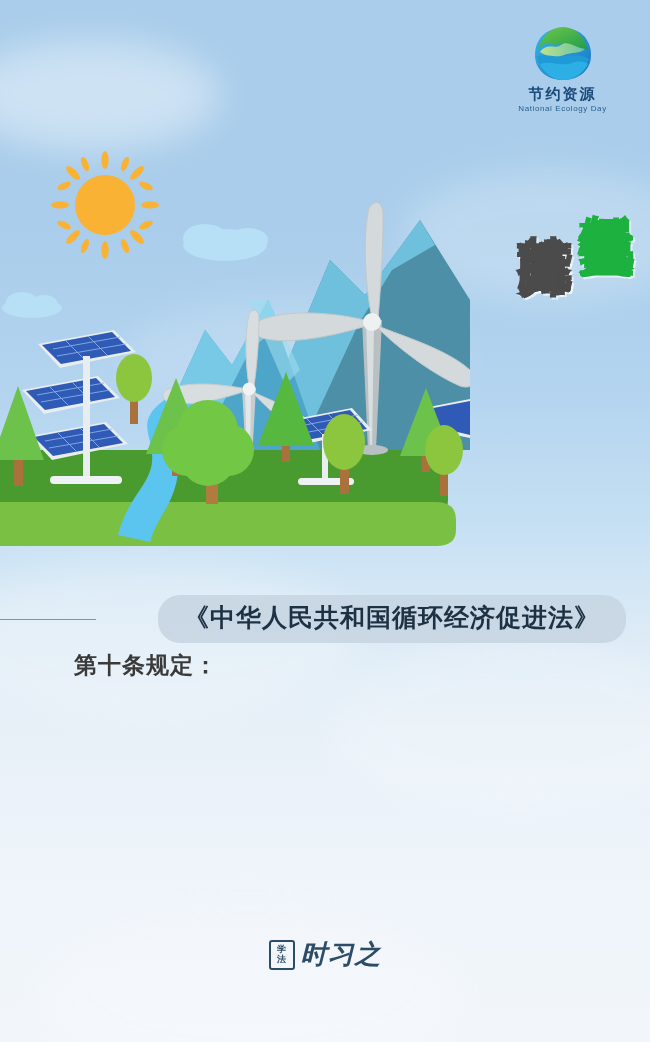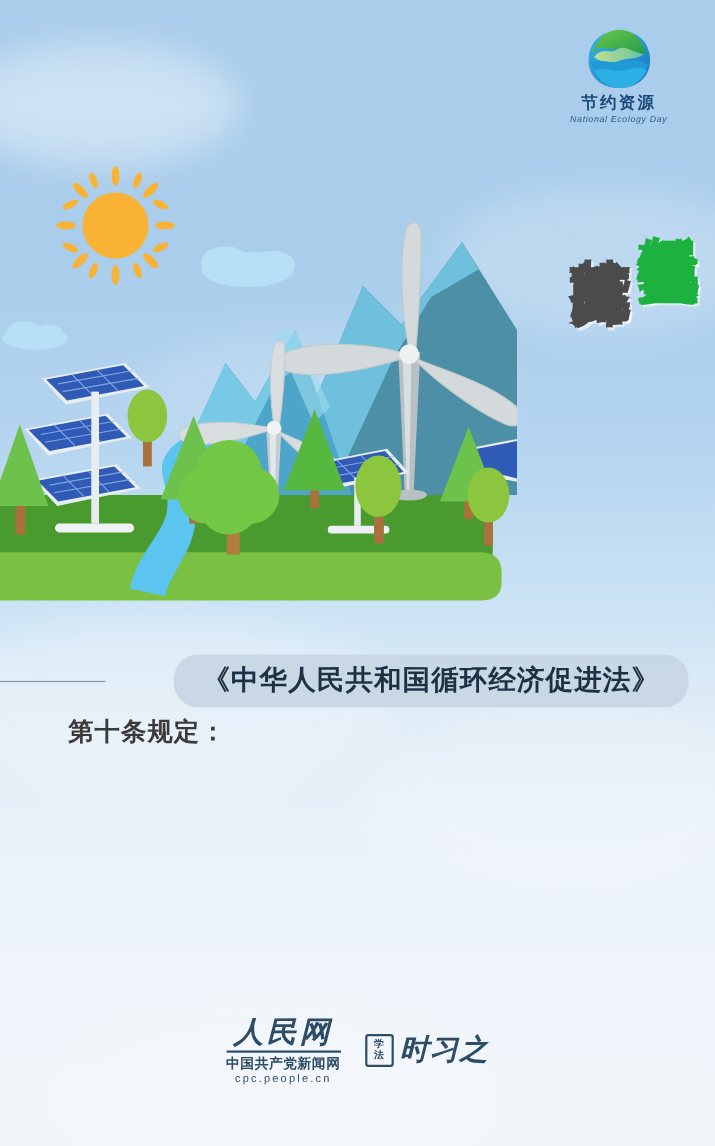--- a/index.html
+++ b/index.html
@@ -27,21 +27,21 @@
   .bgcloud.c2{right:-50px;top:170px;width:300px;height:130px;opacity:.55;}
   .bgcloud.c3{left:120px;top:300px;width:340px;height:120px;opacity:.35;}
   .bgcloud.c4{left:-60px;top:560px;width:420px;height:160px;opacity:.6;}
   .bgcloud.c5{right:-60px;top:640px;width:380px;height:170px;opacity:.5;}
   .bgcloud.c6{left:40px;top:900px;width:420px;height:180px;opacity:.45;}
 
   
   .logo{position:absolute;left:505px;top:22px;width:115px;text-align:center;}
   .logo-mark{width:70px;height:62px;margin:0 auto;display:block;}
   .logo-cn{font-size:15px;font-weight:bold;color:#1b4a78;letter-spacing:2px;margin-top:2px;line-height:1.1;}
-  .logo-en{font-size:8px;color:#2a5e8c;letter-spacing:.6px;margin-top:1px;font-style:italic;}
+  .logo-en{font-size:8px;color:#2a5e8c;letter-spacing:.6px;margin-top:1px;}
 
   
   .headline{position:absolute;top:170px;right:14px;display:flex;flex-direction:row;align-items:flex-start;}
   .vcol{
     writing-mode:vertical-rl;text-orientation:upright;
     font-size:56px;font-weight:bold;line-height:1.03;letter-spacing:1px;
     font-family:"DejaVu Sans","Liberation Sans",sans-serif;
   }
   .vcol.dark{color:#4b4b4b;text-shadow:2px 2px 0 rgba(255,255,255,.55);margin-top:20px;}
   .vcol.green{color:#1db140;text-shadow:2px 2px 0 rgba(255,255,255,.5);margin-left:4px;}
@@ -58,21 +58,21 @@
   .title-pill{
     background:rgba(198,213,225,.88);
     border-radius:22px;
     padding:6px 26px 9px;
     font-size:25px;font-weight:bold;color:#1d3144;letter-spacing:1px;
     white-space:nowrap;
     font-family:"DejaVu Sans","Liberation Sans",sans-serif;
   }
 
   
-  .article{position:absolute;left:0;top:650px;width:650px;padding:0 24px;box-sizing:border-box;}
+  .article{position:absolute;left:0;top:650px;width:650px;padding:0 36px;box-sizing:border-box;}
   .clause-head{font-size:23px;font-weight:bold;color:#3a3a3a;letter-spacing:1px;margin:0 0 8px 38px;
     font-family:"DejaVu Sans","Liberation Sans",sans-serif;}
   .para{font-size:21.5px;color:#37404a;line-height:1.42;text-indent:2em;margin:0;letter-spacing:.2px;
     font-family:"DejaVu Sans","Liberation Sans",sans-serif;text-align:justify;}
 
   
   .footer{position:absolute;left:0;top:925px;width:650px;display:flex;justify-content:center;align-items:flex-start;gap:22px;}
   .rmw{text-align:center;}
   .rmw-brush{font-size:27px;font-weight:bold;color:#2d4d66;letter-spacing:3px;line-height:1;
     font-family:"DejaVu Serif","Liberation Serif",serif;font-style:italic;}
@@ -308,26 +308,20 @@
     <div class="title-pill">《中华人民共和国循环经济促进法》</div>
     <div class="spacer"></div>
     <div class="rule r"></div>
   </div>
 
   <div class="article">
     <div class="clause-head">第十条规定：</div>
   </div>
 
   <div class="footer">
-    <div class="rmw">
-      <div class="rmw-brush">人民网</div>
-      <div class="rmw-bar"></div>
-      <div class="rmw-cn">中国共产党新闻网</div>
-      <div class="rmw-url">cpc.people.cn</div>
-    </div>
     <div class="xifa">
       <div class="xifa-badge">
         <span>学</span>
         <span>法</span>
       </div>
       <div class="xifa-text">时习之</div>
     </div>
   </div>
 
 </div>

